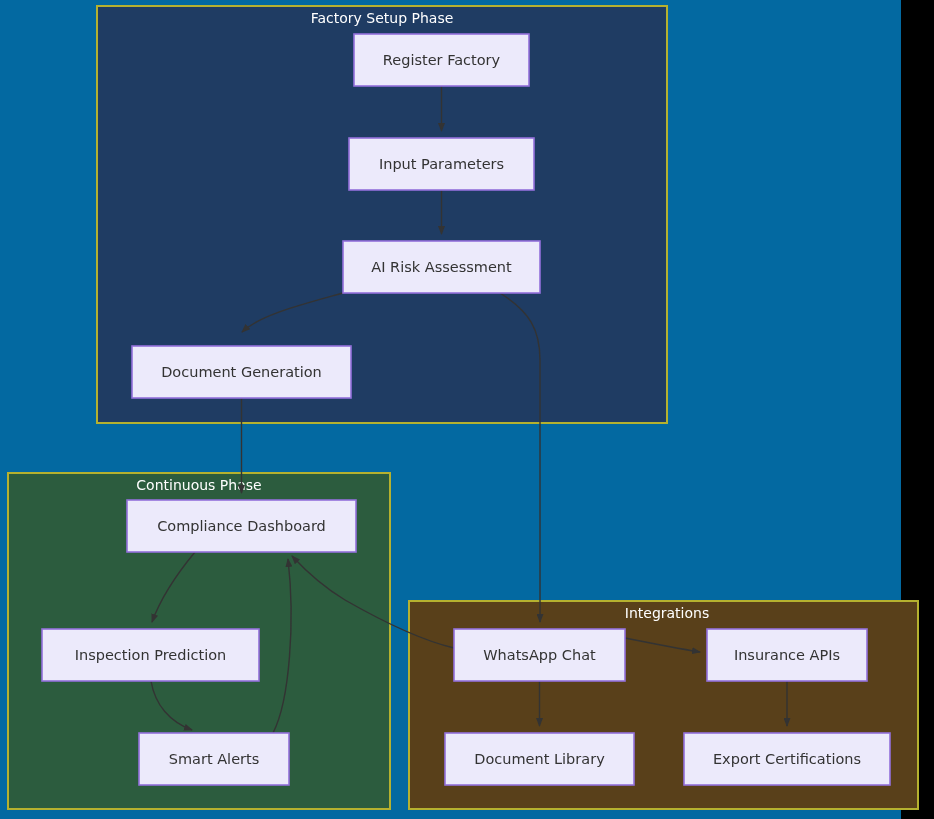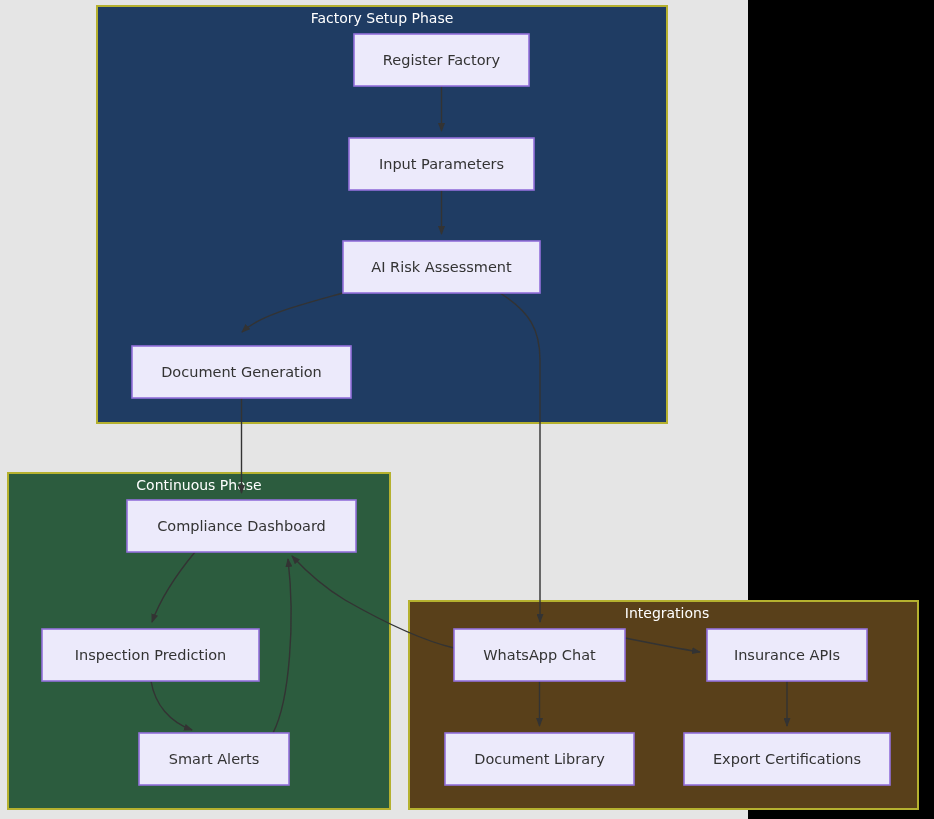--- a/index.html
+++ b/index.html
@@ -8,23 +8,23 @@
     background: #000000;
   }
   body {
     width: 934px;
     height: 819px;
     overflow: hidden;
     font-family: "DejaVu Sans", sans-serif;
   }
   #diagram-root {
     position: relative;
-    width: 748px;
+    width: 901px;
     height: 819px;
-    background: #e5e5e5;
+    background: #0369a1;
   }
   svg#flowchart {
     display: block;
     width: 934px;
     height: 819px;
   }
   .cluster-rect {
     stroke-width: 2px;
   }
   .cluster-label {

